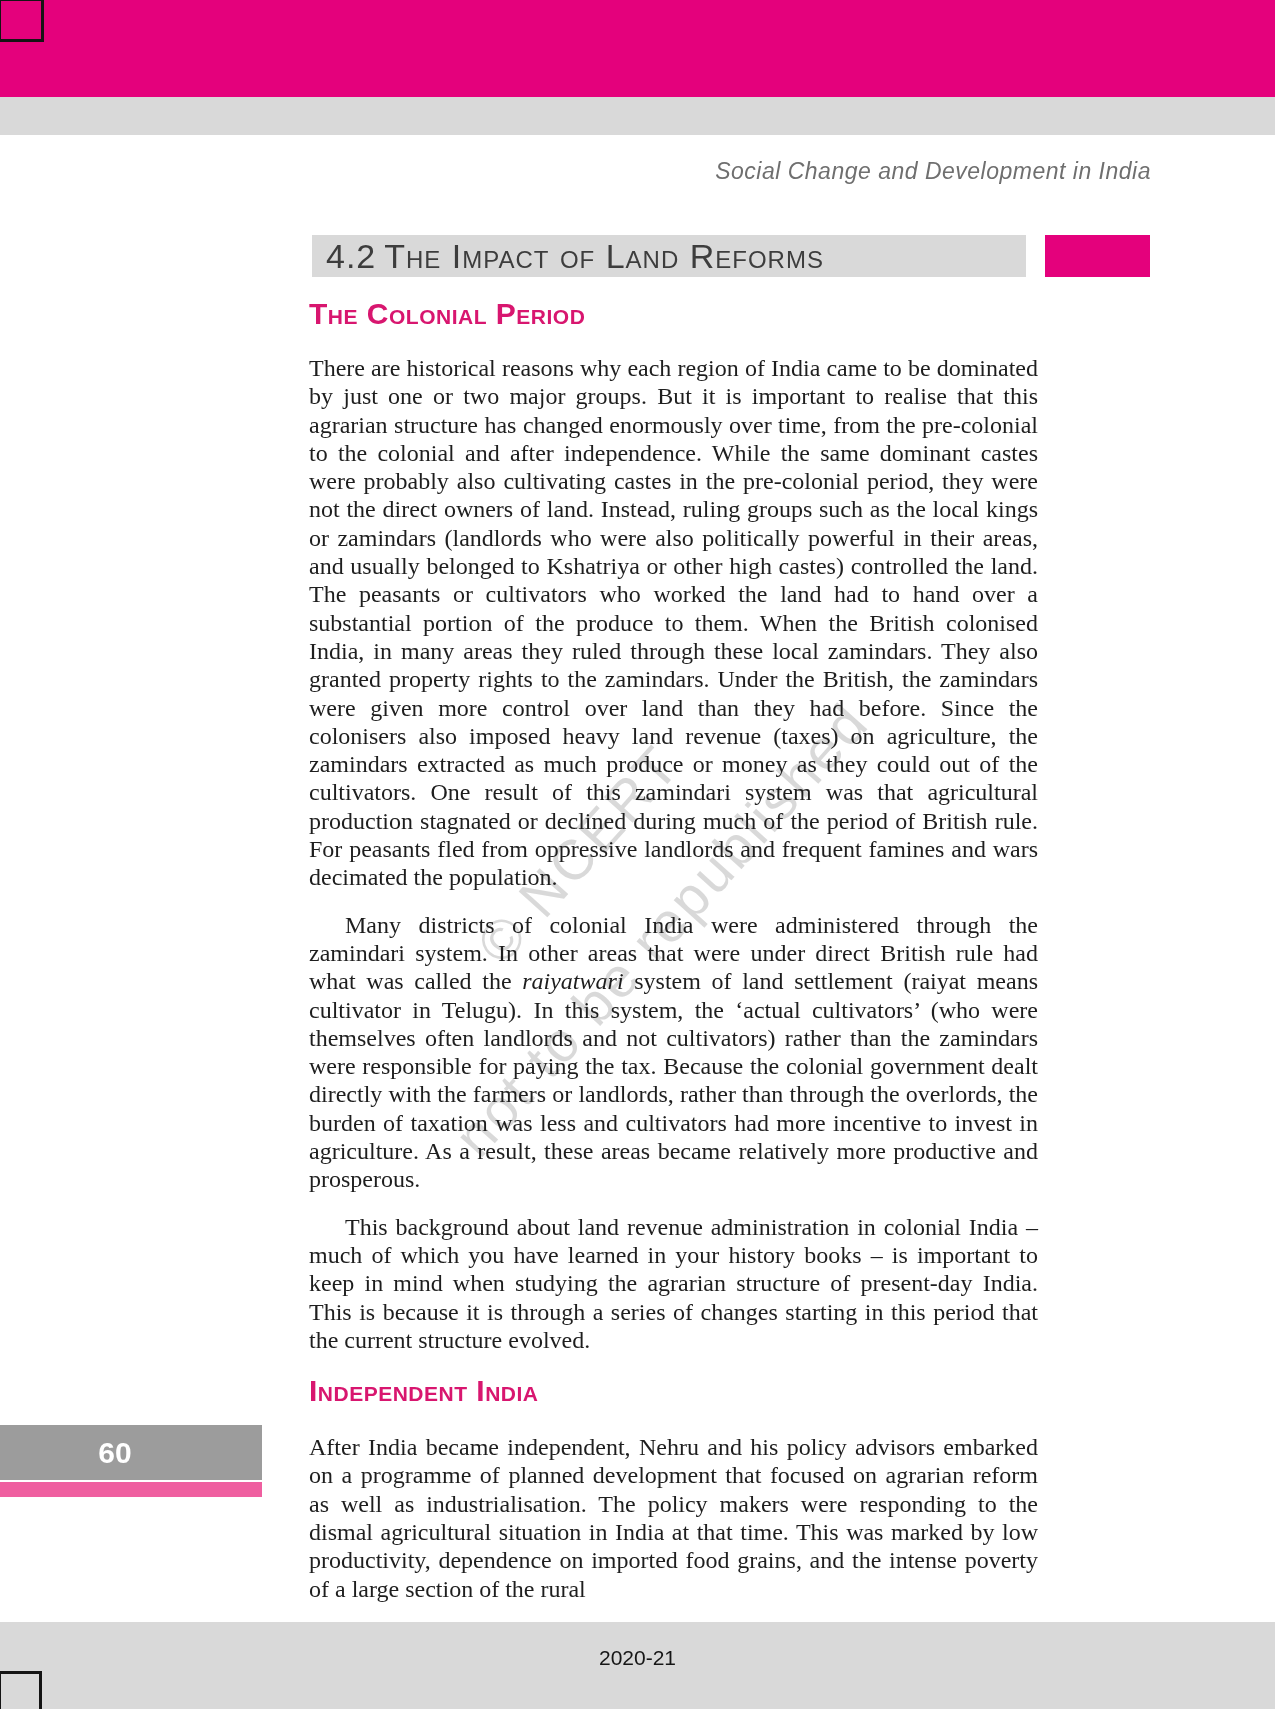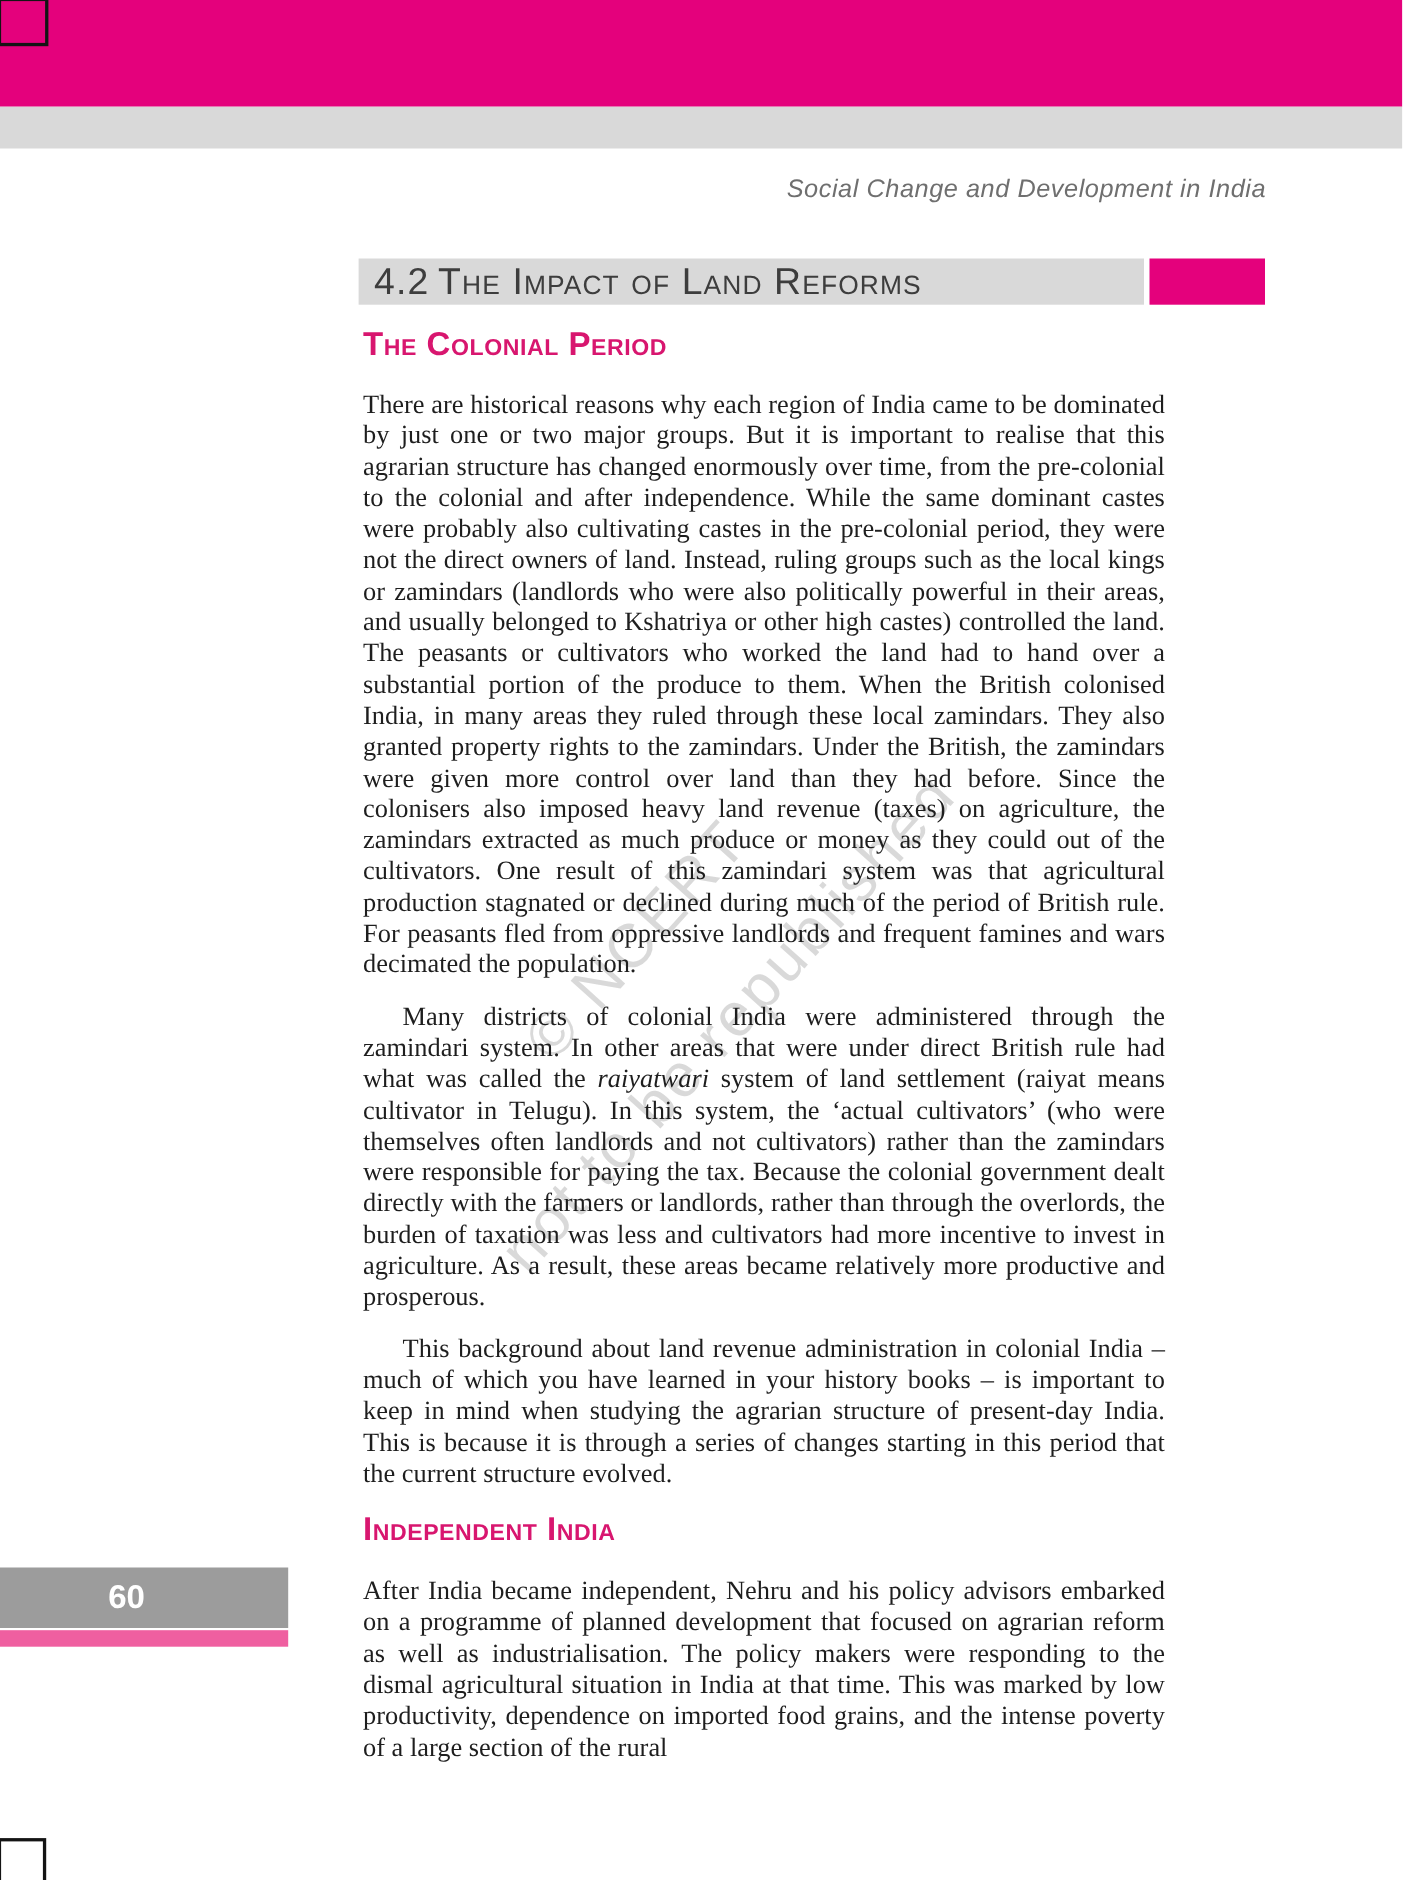--- a/index.html
+++ b/index.html
@@ -14,35 +14,35 @@
   .corner-mark{position:absolute;border:3px solid #141414;background:transparent;}
   .corner-mark.tl{left:-2px;top:-2px;width:40px;height:38px;}
   .corner-mark.bl{left:-2px;top:1671px;width:38px;height:42px;}
 
   
   .running-header{position:absolute;top:158px;right:124px;
         font-family:"Liberation Sans",sans-serif;font-style:italic;
         font-size:23px;color:#6f6f6f;letter-spacing:0.5px;}
 
   
-  .section-bar{position:absolute;left:326px;top:235px;width:714px;height:42px;background:#d9d9d9;
+  .section-bar{position:absolute;left:312px;top:235px;width:714px;height:42px;background:#d9d9d9;
         font-family:"Liberation Sans",sans-serif;font-variant:small-caps;
         font-size:34px;line-height:42px;color:#3d3d3d;letter-spacing:1px;white-space:nowrap;
         padding-left:14px;box-sizing:border-box;}
   .section-bar .sec-num{margin-right:8px;}
   .section-accent{position:absolute;left:1045px;top:235px;width:105px;height:42px;background:#e4017c;}
 
   
   .watermark{position:absolute;left:300px;top:780px;width:640px;z-index:1;
         transform:rotate(-48deg);text-align:center;
         font-family:"Liberation Sans",sans-serif;font-size:56px;line-height:112px;
         letter-spacing:3px;color:#b5b5b5;opacity:0.5;white-space:nowrap;}
 
   
-  .content{position:absolute;left:330px;top:296px;width:729px;z-index:2;}
+  .content{position:absolute;left:309px;top:296px;width:729px;z-index:2;}
   .content h2{font-family:"Liberation Sans",sans-serif;font-variant:small-caps;
         font-weight:700;font-size:30px;line-height:36px;color:#d8166f;
         letter-spacing:0.5px;margin:0 0 22px 0;}
   .content h2.second{margin-top:8px;margin-bottom:24px;}
   .content p{margin:0 0 19px 0;font-size:24px;line-height:28.3px;text-align:justify;
         color:#1e1e1e;}
   .content p.indent{text-indent:36px;}
 
   
   .page-tab{position:absolute;left:0;top:1425px;width:262px;height:55px;background:#9c9c9c;
@@ -83,15 +83,18 @@
     <p class="indent">This background about land revenue administration in colonial India – much of which you have learned in your history books – is important to keep in mind when studying the agrarian structure of present-day India. This is because it is through a series of changes starting in this period that the current structure evolved.</p>
     <h2 class="second">Independent India</h2>
     <p>After India became independent, Nehru and his policy advisors embarked on a programme of planned development that focused on agrarian reform as well as industrialisation. The policy makers were responding to the dismal agricultural situation in India at that time. This was marked by low productivity, dependence on imported food grains, and the intense poverty of a large section of the rural</p>
   </div>
 
   <div class="page-tab">
     <span>60</span>
   </div>
   <div class="page-tab-accent"></div>
 
+  <div class="footer">
+    <span>2020-21</span>
+  </div>
   <div class="corner-mark bl"></div>
 
 </div>
 
 </body></html>

